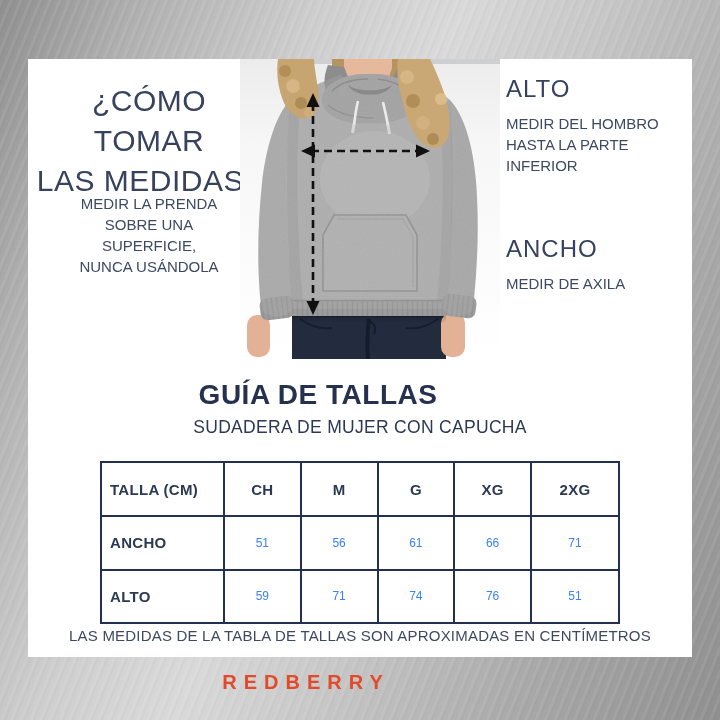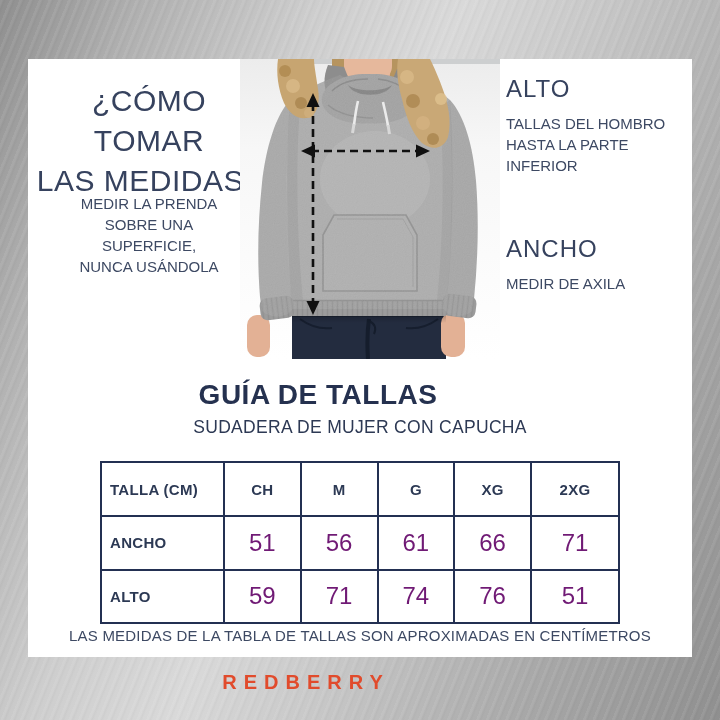--- a/index.html
+++ b/index.html
@@ -28,21 +28,21 @@
     font-size:28px;font-weight:bold;color:#25314f;letter-spacing:0.5px;}
   .guide-sub{position:absolute;left:0;top:358px;width:664px;margin:0;text-align:center;
     font-size:17.5px;color:#2d3954;letter-spacing:0.3px;}
   table.size-table{position:absolute;left:72px;top:402px;width:520px;border-collapse:collapse;
     table-layout:fixed;color:#2c3954;}
   table.size-table th,table.size-table td{border:2.5px solid #233052;padding:8px;}
   table.size-table tr.hdr{height:54px;}
   table.size-table tr.data{height:53.5px;}
   th.lab{font-size:15px;font-weight:bold;text-align:left;padding-left:16px;letter-spacing:0.3px;}
   th.ch{font-size:15px;font-weight:bold;text-align:center;letter-spacing:0.3px;border-radius:26px;}
-  td.val{font-size:24px;text-align:center;color:#701a75;border-radius:15px;}
+  td.val{font-size:12px;text-align:center;color:#3b82f6;border-radius:15px;}
   .footnote{position:absolute;left:0;top:568px;width:664px;margin:0;text-align:center;
     font-size:15px;color:#3d4963;letter-spacing:0.2px;}
   .brand{position:absolute;left:0;top:671px;width:608px;margin:0;text-align:center;
     font-size:20px;font-weight:bold;letter-spacing:7px;text-indent:4px;color:#e14b2c;}
 </style>
 </head>
 <body>
 
 <div class="stage">
   <div class="card">
@@ -177,21 +177,21 @@
           <line x1="71" y1="92" x2="180" y2="92" stroke="#101010" stroke-width="2.6" stroke-dasharray="8 5"></line>
           <polygon points="61,92 75,85.5 75,98.5"></polygon>
           <polygon points="190,92 176,85.5 176,98.5"></polygon>
         </g>
       </svg>
     </div>
 
     <div class="meas-block alto">
       <h2 class="meas-head">ALTO</h2>
       <p class="meas-desc">
-        <span>TALLAS DEL HOMBRO</span>
+        <span>MEDIR DEL HOMBRO</span>
         <span>HASTA LA PARTE</span>
         <span>INFERIOR</span>
       </p>
     </div>
 
     <div class="meas-block ancho">
       <h2 class="meas-head">ANCHO</h2>
       <p class="meas-desc">
         <span>MEDIR DE AXILA</span>
       </p>

